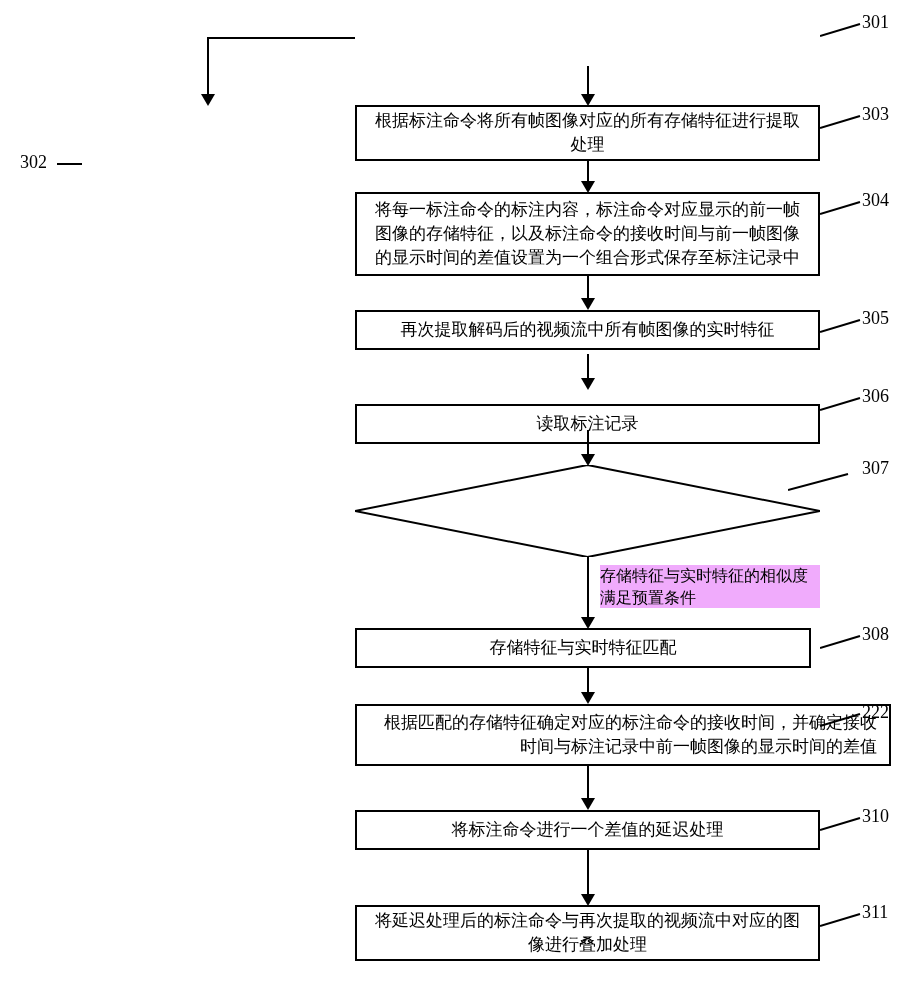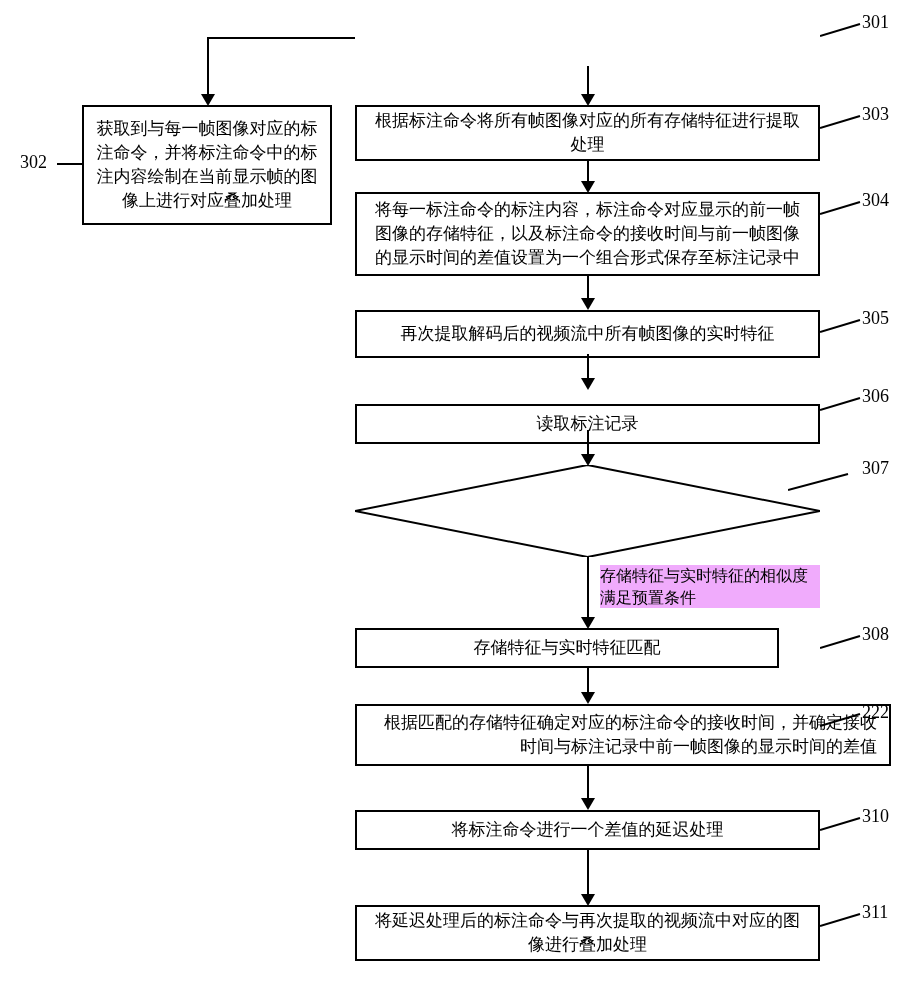--- a/index.html
+++ b/index.html
@@ -68,43 +68,40 @@
 </style>
 </head>
 <body>
 <div class="canvas">
 
 <svg class="refleader" style="left:820px; top:20px; width:50px; height:20px;">
   <line x1="0" y1="16" x2="40" y2="4" stroke="#000" stroke-width="2"></line>
 </svg>
 <div class="refnum" style="left:862px; top:12px;">301</div>
 
-<div class="box" style="left:82px; top:105px; width:250px; height:120px;">
-  <span>获取到与每一帧图像对应的标注命令，并将标注命令中的标注内容绘制在当前显示帧的图像上进行对应叠加处理</span>
-</div>
 <div class="refnum" style="left:20px; top:152px;">302</div>
 <div class="conn h" style="left:57px; top:163px; width:25px;"></div>
 
 <div class="box" style="left:355px; top:105px; width:465px; height:56px;">
   <span>根据标注命令将所有帧图像对应的所有存储特征进行提取处理</span>
 </div>
 <svg class="refleader" style="left:820px; top:112px; width:50px; height:20px;">
   <line x1="0" y1="16" x2="40" y2="4" stroke="#000" stroke-width="2"></line>
 </svg>
 <div class="refnum" style="left:862px; top:104px;">303</div>
 
 <div class="box" style="left:355px; top:192px; width:465px; height:84px;">
   <span>将每一标注命令的标注内容，标注命令对应显示的前一帧图像的存储特征，以及标注命令的接收时间与前一帧图像的显示时间的差值设置为一个组合形式保存至标注记录中</span>
 </div>
 <svg class="refleader" style="left:820px; top:198px; width:50px; height:20px;">
   <line x1="0" y1="16" x2="40" y2="4" stroke="#000" stroke-width="2"></line>
 </svg>
 <div class="refnum" style="left:862px; top:190px;">304</div>
 
-<div class="box" style="left:355px; top:310px; width:465px; height:48px;">
+<div class="box" style="left:355px; top:310px; width:465px; height:40px;">
   <span>再次提取解码后的视频流中所有帧图像的实时特征</span>
 </div>
 <svg class="refleader" style="left:820px; top:316px; width:50px; height:20px;">
   <line x1="0" y1="16" x2="40" y2="4" stroke="#000" stroke-width="2"></line>
 </svg>
 <div class="refnum" style="left:862px; top:308px;">305</div>
 
 <div class="box" style="left:355px; top:404px; width:465px; height:40px;">
   <span>读取标注记录</span>
 </div>
@@ -116,21 +113,21 @@
 <div class="diamond-wrap" style="left:355px; top:465px; width:465px; height:92px;">
   <svg class="diamond-shape" viewBox="0 0 465 92" preserveAspectRatio="none">
     <polygon points="232.5,0 465,46 232.5,92 0,46" fill="#fff" stroke="#000" stroke-width="2"></polygon>
   </svg>
 </div>
 <svg class="refleader" style="left:788px; top:470px; width:70px; height:24px;">
   <line x1="0" y1="20" x2="60" y2="4" stroke="#000" stroke-width="2"></line>
 </svg>
 <div class="refnum" style="left:862px; top:458px;">307</div>
 
-<div class="box" style="left:355px; top:628px; width:424px; height:40px;">
+<div class="box" style="left:355px; top:628px; width:456px; height:40px;">
   <span>存储特征与实时特征匹配</span>
 </div>
 <svg class="refleader" style="left:820px; top:632px; width:50px; height:20px;">
   <line x1="0" y1="16" x2="40" y2="4" stroke="#000" stroke-width="2"></line>
 </svg>
 <div class="refnum" style="left:862px; top:624px;">308</div>
 
 <div class="box" style="left:355px; top:704px; width:536px; height:62px;text-align:right;">
   <span>根据匹配的存储特征确定对应的标注命令的接收时间，并确定接收时间与标注记录中前一帧图像的显示时间的差值</span>
 </div>

